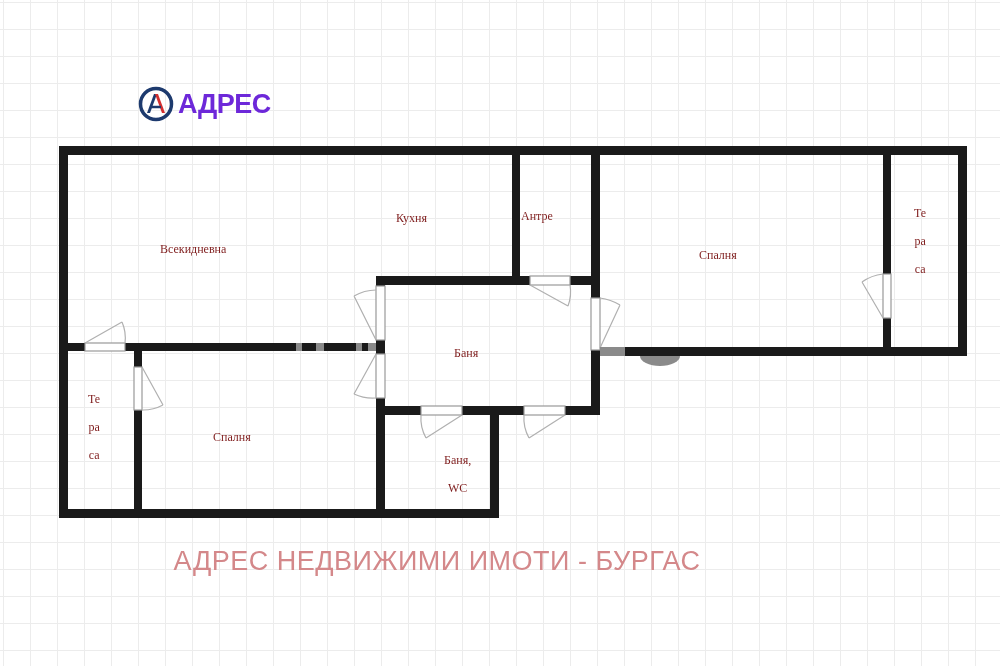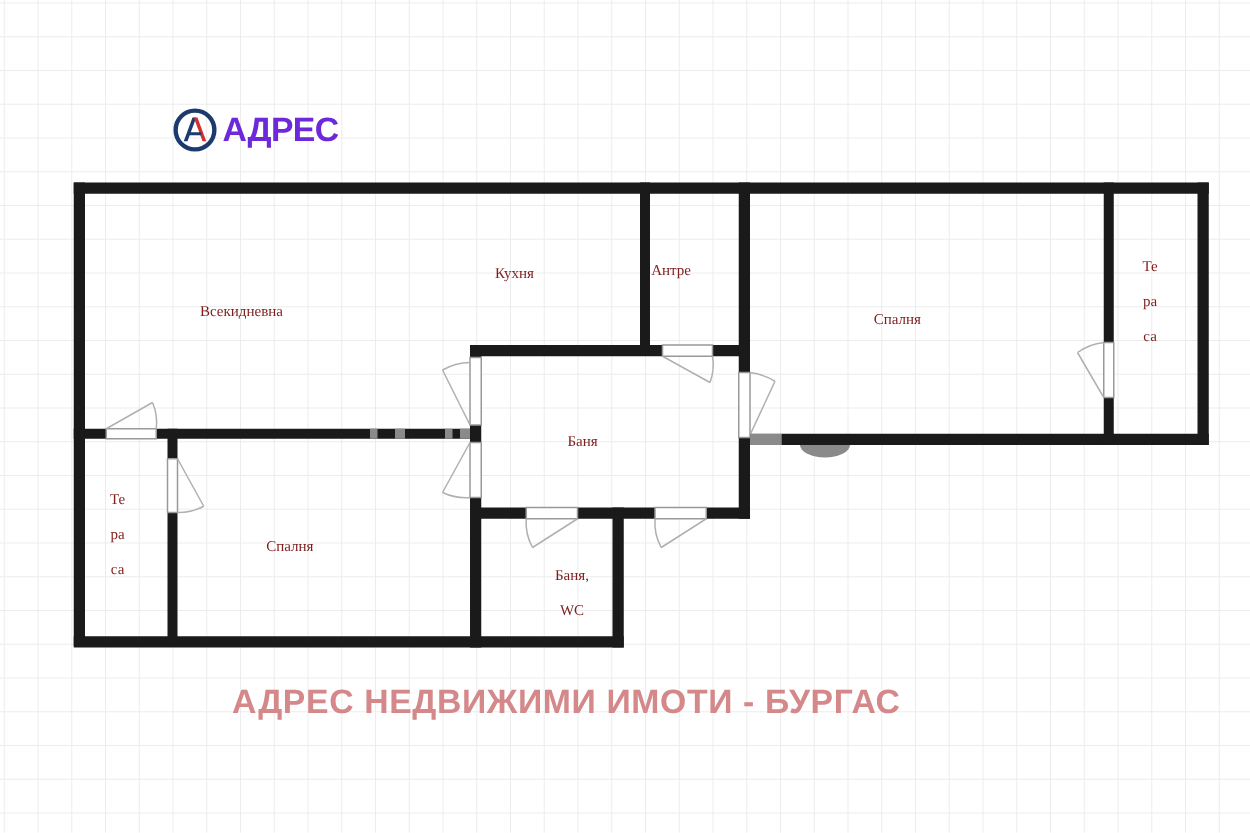--- a/index.html
+++ b/index.html
@@ -26,22 +26,22 @@
     position: absolute; color: #7f1d1d; font-size: 12px;
     font-family: Liberation Serif, serif; text-align: center; line-height: 28px;
     white-space: nowrap;
   }
   .room-label.stack { line-height: 28px; }
   .watermark {
     position: absolute; left: 300px; top: 300px; font-size: 70px; font-weight: bold;
     color: rgba(200,200,200,0.12); letter-spacing: 20px; font-family: "Liberation Sans", sans-serif;
   }
   .footer {
-    position: absolute; left: 16px; width: 874px; top: 546px; text-align: center;
-    font-family: "Liberation Sans", sans-serif; font-weight: bold; font-size: 27px;
+    position: absolute; left: 0; width: 874px; top: 546px; text-align: center;
+    font-family: "Liberation Sans", sans-serif; font-weight: normal; font-size: 27px;
     letter-spacing: 0.5px;
   }
 </style>
 </head>
 <body>
 
 <div class="logo">
   <svg width="36" height="36" viewBox="0 0 36 36">
     <circle cx="18" cy="18" r="15.5" fill="none" stroke="#1d3a6e" stroke-width="3.5"></circle>
     <path d="M9 27 L16 8 L19 8 L12 27 Z" fill="#1d3a6e"></path>

